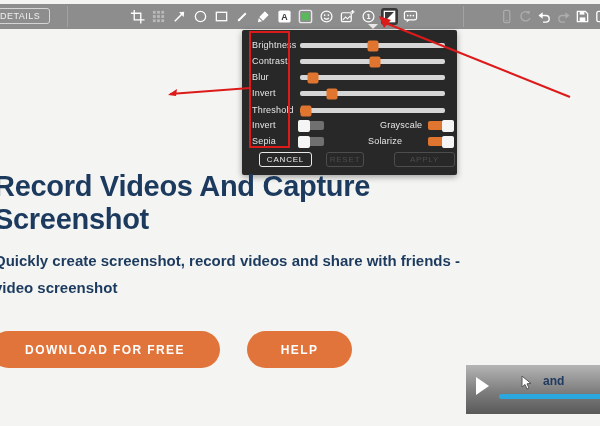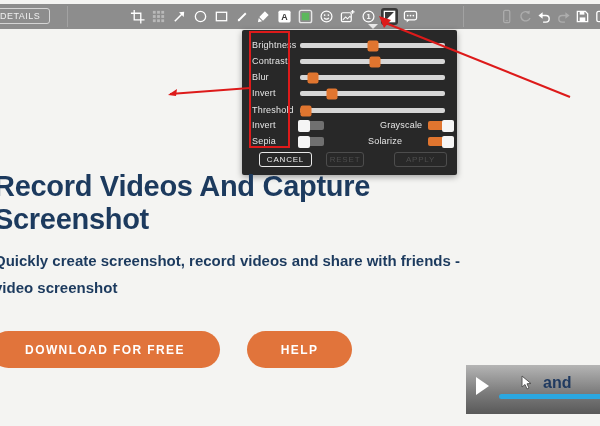--- a/index.html
+++ b/index.html
@@ -102,21 +102,21 @@
     position:absolute; left:10px; top:12px; width:0; height:0;
     border-left:13px solid #fff; border-top:9px solid transparent;
     border-bottom:9px solid transparent; cursor:pointer;
   }
   .progress {
     position:absolute; left:33px; top:29px; width:101px; height:5px;
     background:#2ba7e0; border-radius:3px 0 0 3px;
   }
   .vid-text {
     position:absolute; left:77px; top:9px; color:#203a60;
-    font-size:16px; font-weight:bold;text-align:right;
+    font-size:12px; font-weight:bold;text-align:right;
   }
   .cursor { position:absolute; left:55px; top:10px; }
   
   .overlay {
     position:absolute; left:0; top:0; width:600px; height:426px;
     pointer-events:none; z-index:50;
   }
 </style>
 </head>
 <body>
@@ -316,21 +316,21 @@
       </div>
     <span class="plabel" style="left:126px">Solarize</span>
     <div class="toggle on" style="left:186px; top:1px">
         <div class="knob"></div>
       </div>
   </div>
 
   <div class="prow" style="top:122px">
     <button class="pbtn" style="left:17px; width:53px">CANCEL</button>
     <button class="pbtn disabled" style="left:84px; width:38px">RESET</button>
-    <button class="pbtn disabled" style="left:152px; width:53px">APPLY</button>
+    <button class="pbtn disabled" style="left:152px; width:61px">APPLY</button>
   </div>
 </div>
 
 <h1 class="hero-title">
   <div>Record Videos And Capture</div>
   <div>Screenshot</div>
 </h1>
 <div class="hero-sub">
   <div>Quickly create screenshot, record videos and share with friends -</div>
   <div>video screenshot</div>

